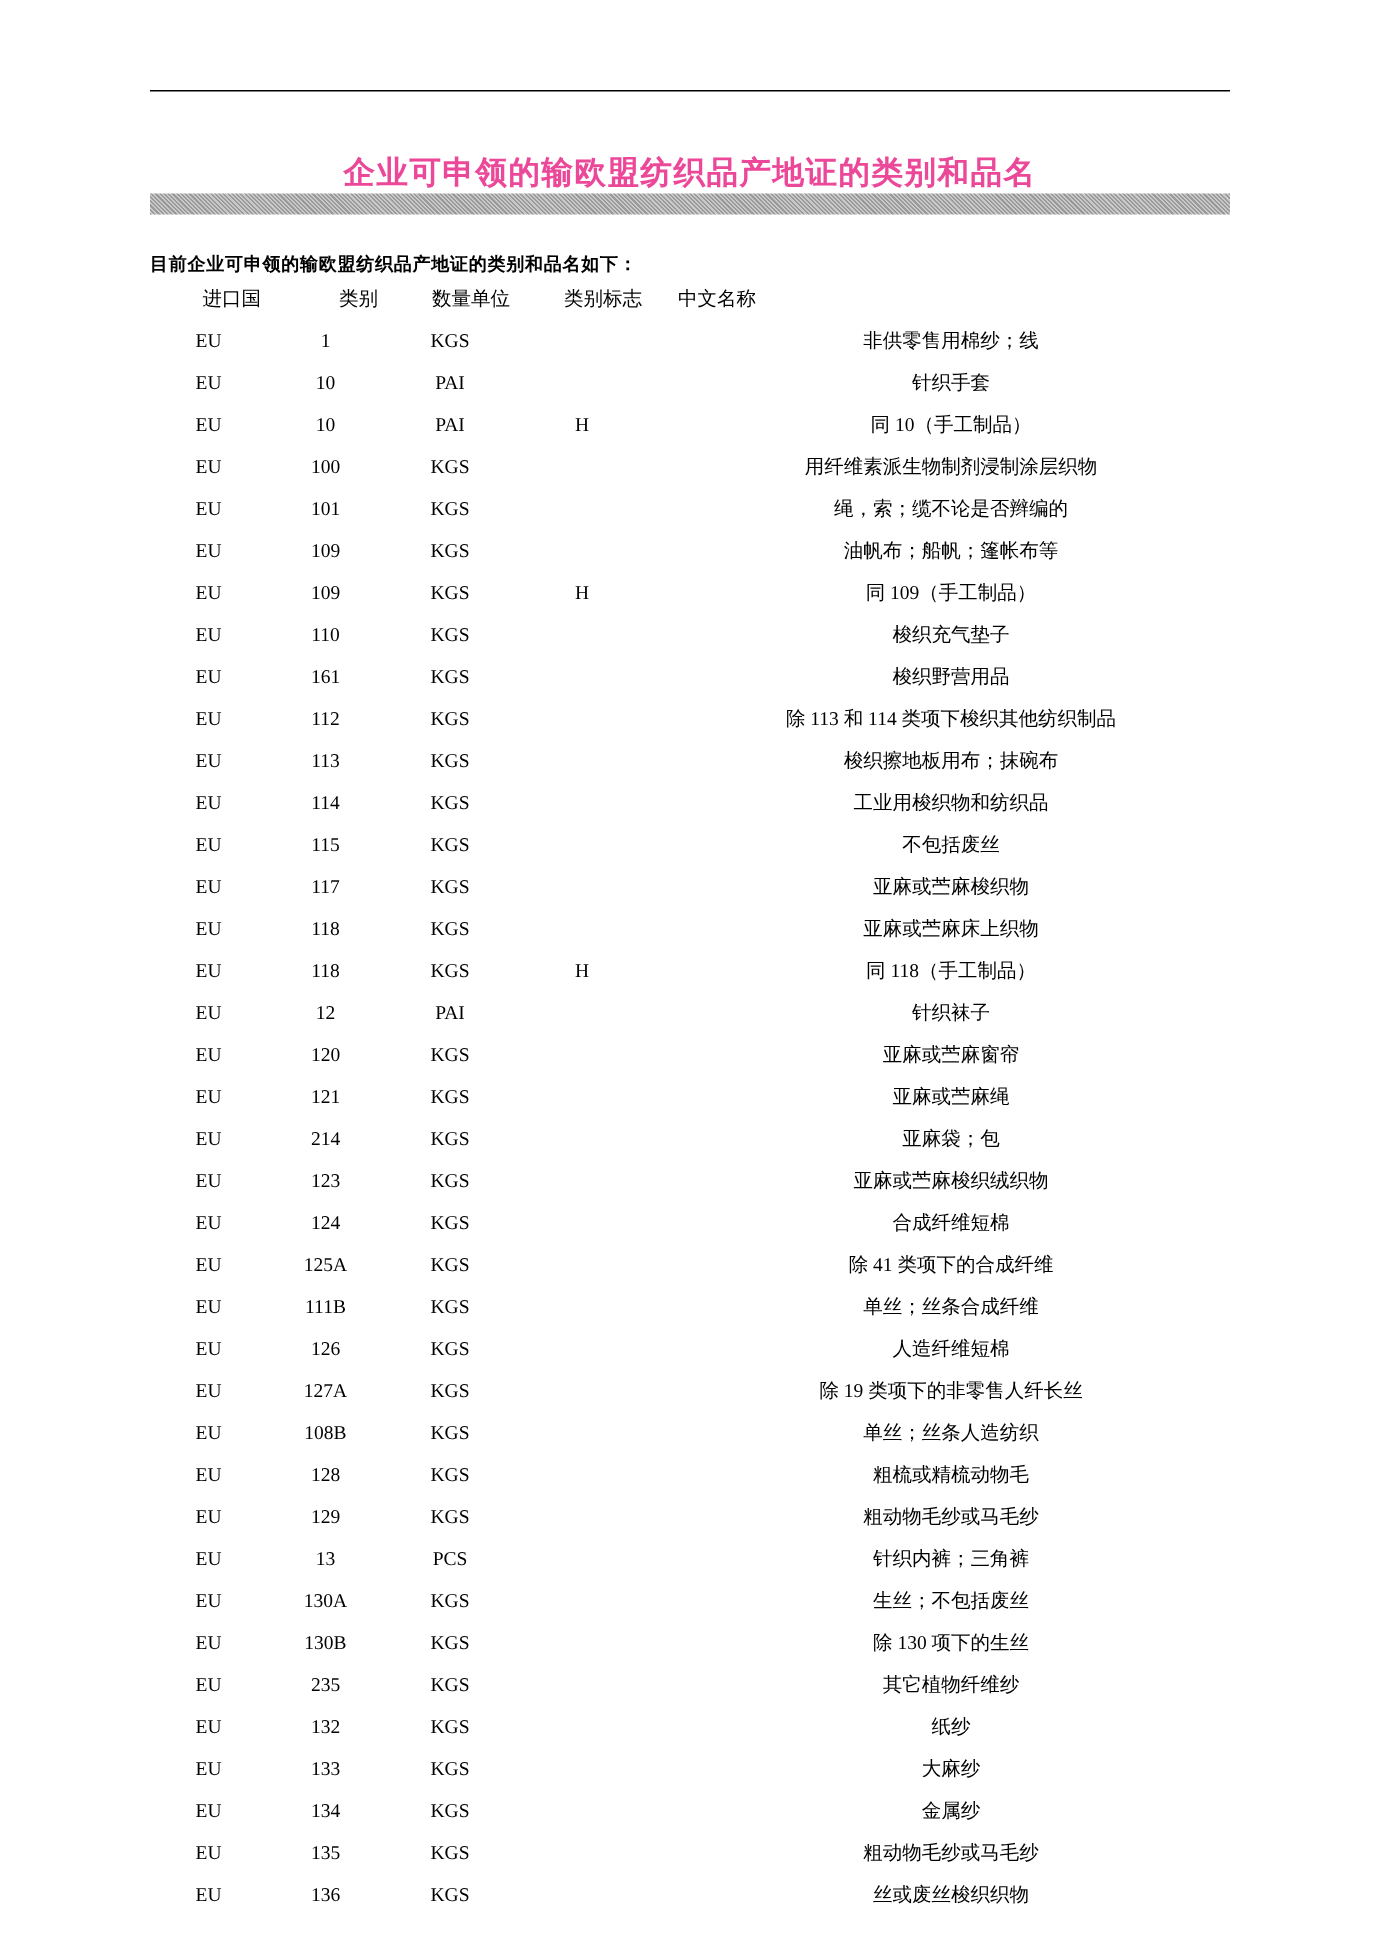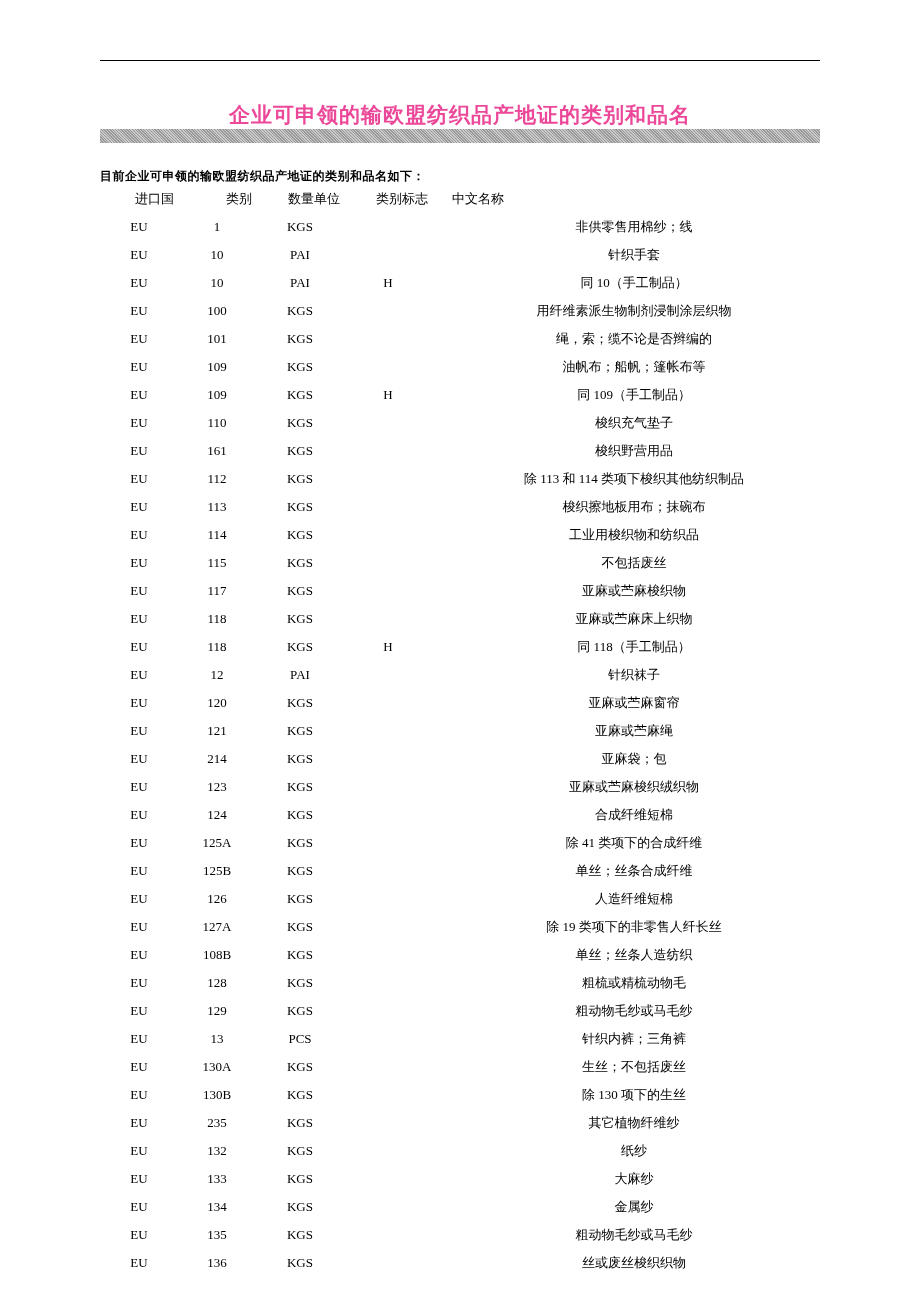--- a/index.html
+++ b/index.html
@@ -248,21 +248,21 @@
         </tr>
         <tr>
           <td class="col-country">EU</td>
           <td class="col-category">125A</td>
           <td class="col-unit">KGS</td>
           <td class="col-flag"></td>
           <td class="col-name">除 41 类项下的合成纤维</td>
         </tr>
         <tr>
           <td class="col-country">EU</td>
-          <td class="col-category">125B</td>
+          <td class="col-category">111B</td>
           <td class="col-unit">KGS</td>
           <td class="col-flag"></td>
           <td class="col-name">单丝；丝条合成纤维</td>
         </tr>
         <tr>
           <td class="col-country">EU</td>
           <td class="col-category">126</td>
           <td class="col-unit">KGS</td>
           <td class="col-flag"></td>
           <td class="col-name">人造纤维短棉</td>

